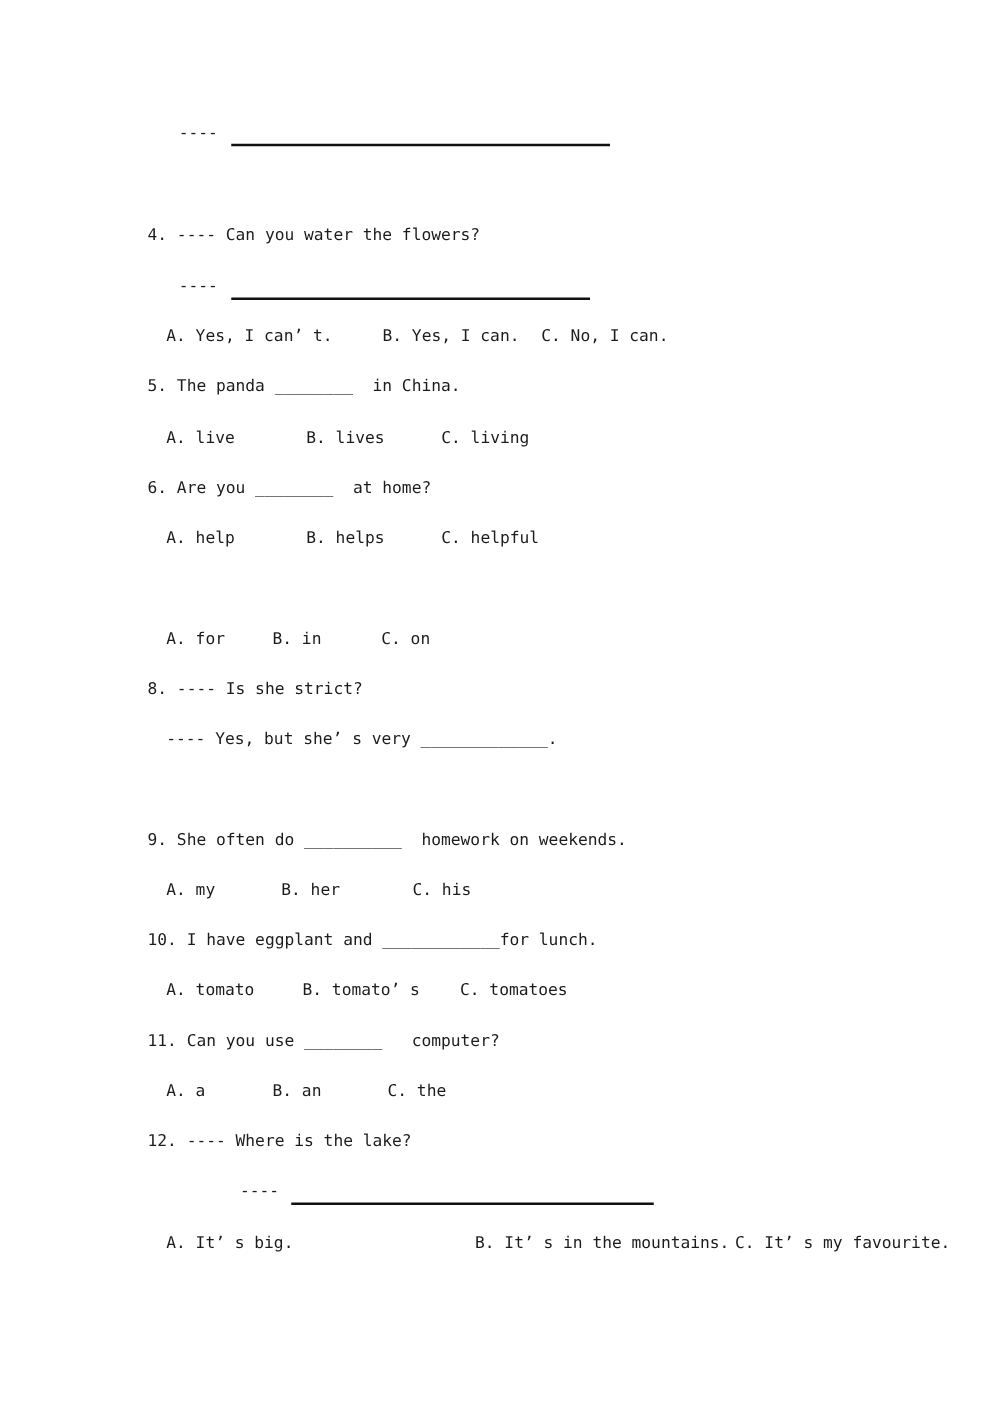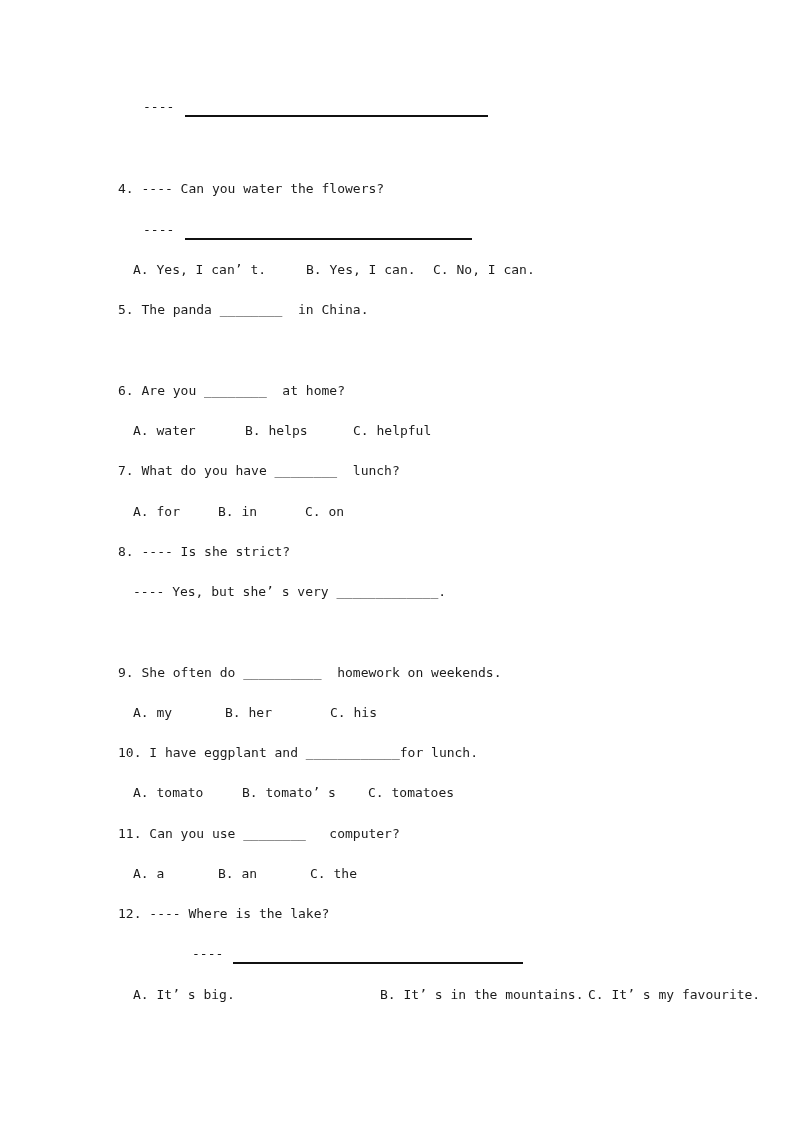--- a/index.html
+++ b/index.html
@@ -59,33 +59,35 @@
   </div>
   <div class="line" style="top:250px">
     <span class="txt" style="left:133px">A. Yes, I can’ t.</span>
     <span class="txt" style="left:306px">B. Yes, I can.</span>
     <span class="txt" style="left:433px">C. No, I can.</span>
   </div>
 
   <div class="line" style="top:290px">
     <span class="txt" style="left:118px">5. The panda ________  in China.</span>
   </div>
+  <div class="line" style="top:331px">
+    <span class="txt" style="left:133px">A. live</span>
+    <span class="txt" style="left:245px">B. lives</span>
+    <span class="txt" style="left:353px">C. living</span>
+  </div>
 
   <div class="line" style="top:371px">
     <span class="txt" style="left:118px">6. Are you ________  at home?</span>
   </div>
   <div class="line" style="top:411px">
-    <span class="txt" style="left:133px">A. water</span>
+    <span class="txt" style="left:133px">A. help</span>
     <span class="txt" style="left:245px">B. helps</span>
     <span class="txt" style="left:353px">C. helpful</span>
   </div>
 
-  <div class="line" style="top:451px">
-    <span class="txt" style="left:118px">7. What do you have ________  lunch?</span>
-  </div>
   <div class="line" style="top:492px">
     <span class="txt" style="left:133px">A. for</span>
     <span class="txt" style="left:218px">B. in</span>
     <span class="txt" style="left:305px">C. on</span>
   </div>
 
   <div class="line" style="top:532px">
     <span class="txt" style="left:118px">8. ---- Is she strict?</span>
   </div>
   <div class="line" style="top:572px">

